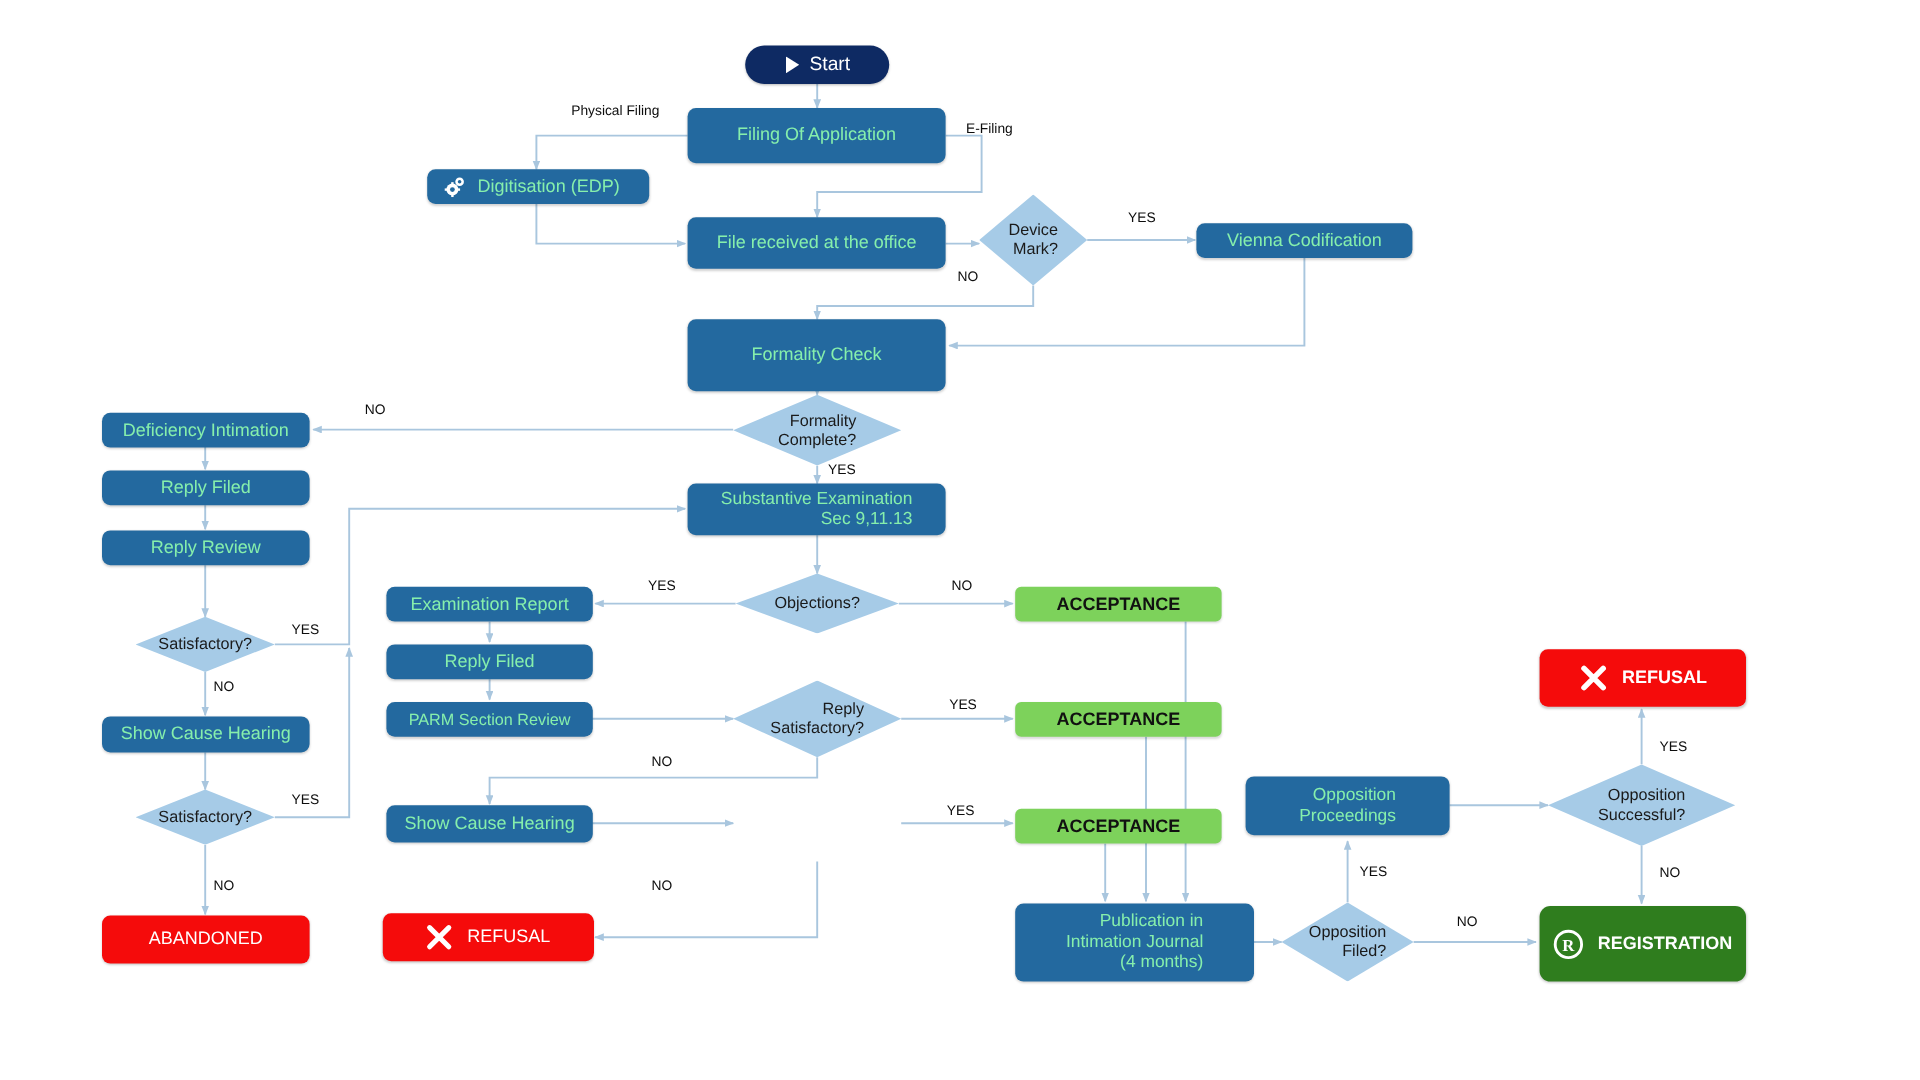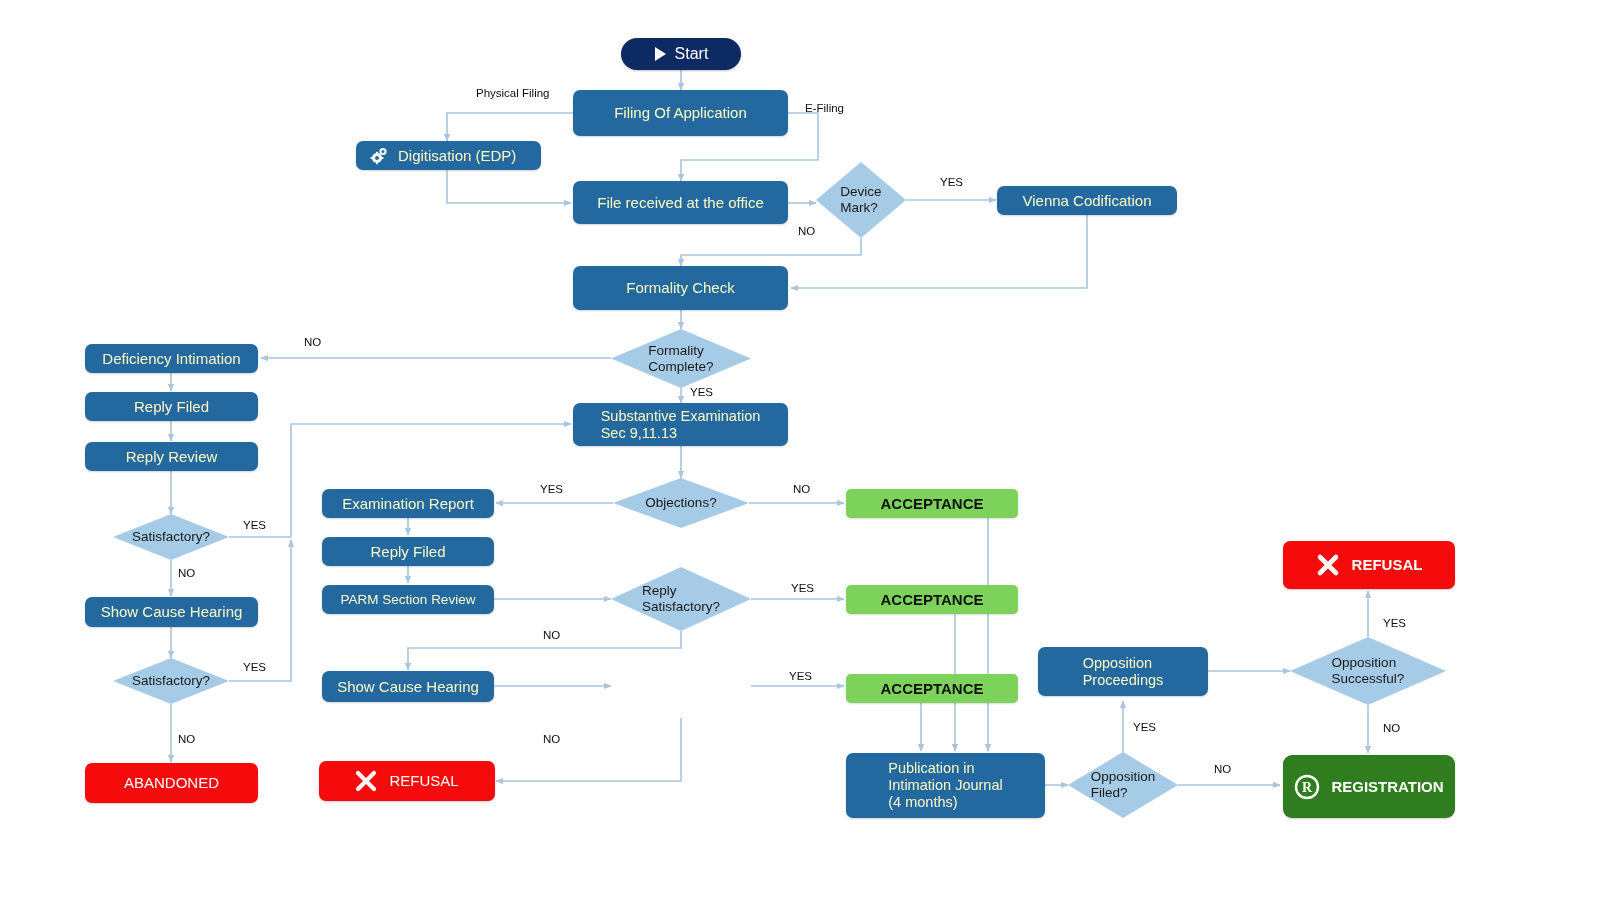--- a/index.html
+++ b/index.html
@@ -1,24 +1,24 @@
 <!DOCTYPE html>
 <html><head>
 <meta charset="utf-8">
 <style>
   html,body{margin:0;padding:0;background:#ffffff;}
   body{width:1600px;height:900px;font-family:"Liberation Sans",sans-serif;}
   #stage{position:relative;width:1600px;height:900px;overflow:hidden;background:#fff;}
   svg#wires{position:absolute;left:0;top:0;width:1600px;height:900px;}
 
   .node{position:absolute;box-sizing:border-box;display:flex;align-items:center;
-        justify-content:center;text-align:left;line-height:1.15;}
-
-  
-  .proc{background:#23699F;color:#fef9c3;border-radius:7px;font-size:15px;
+        justify-content:center;text-align:right;line-height:1.15;}
+
+  
+  .proc{background:#23699F;color:#86efac;border-radius:7px;font-size:15px;
         box-shadow:0 1px 2px rgba(0,0,0,.18);}
   .proc.small{font-size:13.5px;}
   .proc.multi{font-size:14.5px;}
 
   
   .start{background:#0E2A63;color:#fff;border-radius:22px;font-size:16px;
          gap:8px;box-shadow:0 1px 2px rgba(0,0,0,.25);}
 
   
   .withicon{gap:8px;justify-content:flex-start;padding-left:14px;}
@@ -200,21 +200,21 @@
   </div>
 
   <div class="node proc" style="left:573px;top:181px;width:215px;height:43px">
     <span>File received at the office</span>
   </div>
 
   <div class="node proc" style="left:997px;top:186px;width:180px;height:29px">
     <span>Vienna Codification</span>
   </div>
 
-  <div class="node proc" style="left:573px;top:266px;width:215px;height:44px">
+  <div class="node proc" style="left:573px;top:266px;width:215px;height:60px">
     <span>Formality Check</span>
   </div>
 
   <div class="node dec" style="left:611px;top:329px;width:140px;height:59px">
     <div class="dshape"></div>
     <div class="dlabel">
       <div>Formality</div>
       <div>Complete?</div>
     </div>
   </div>

